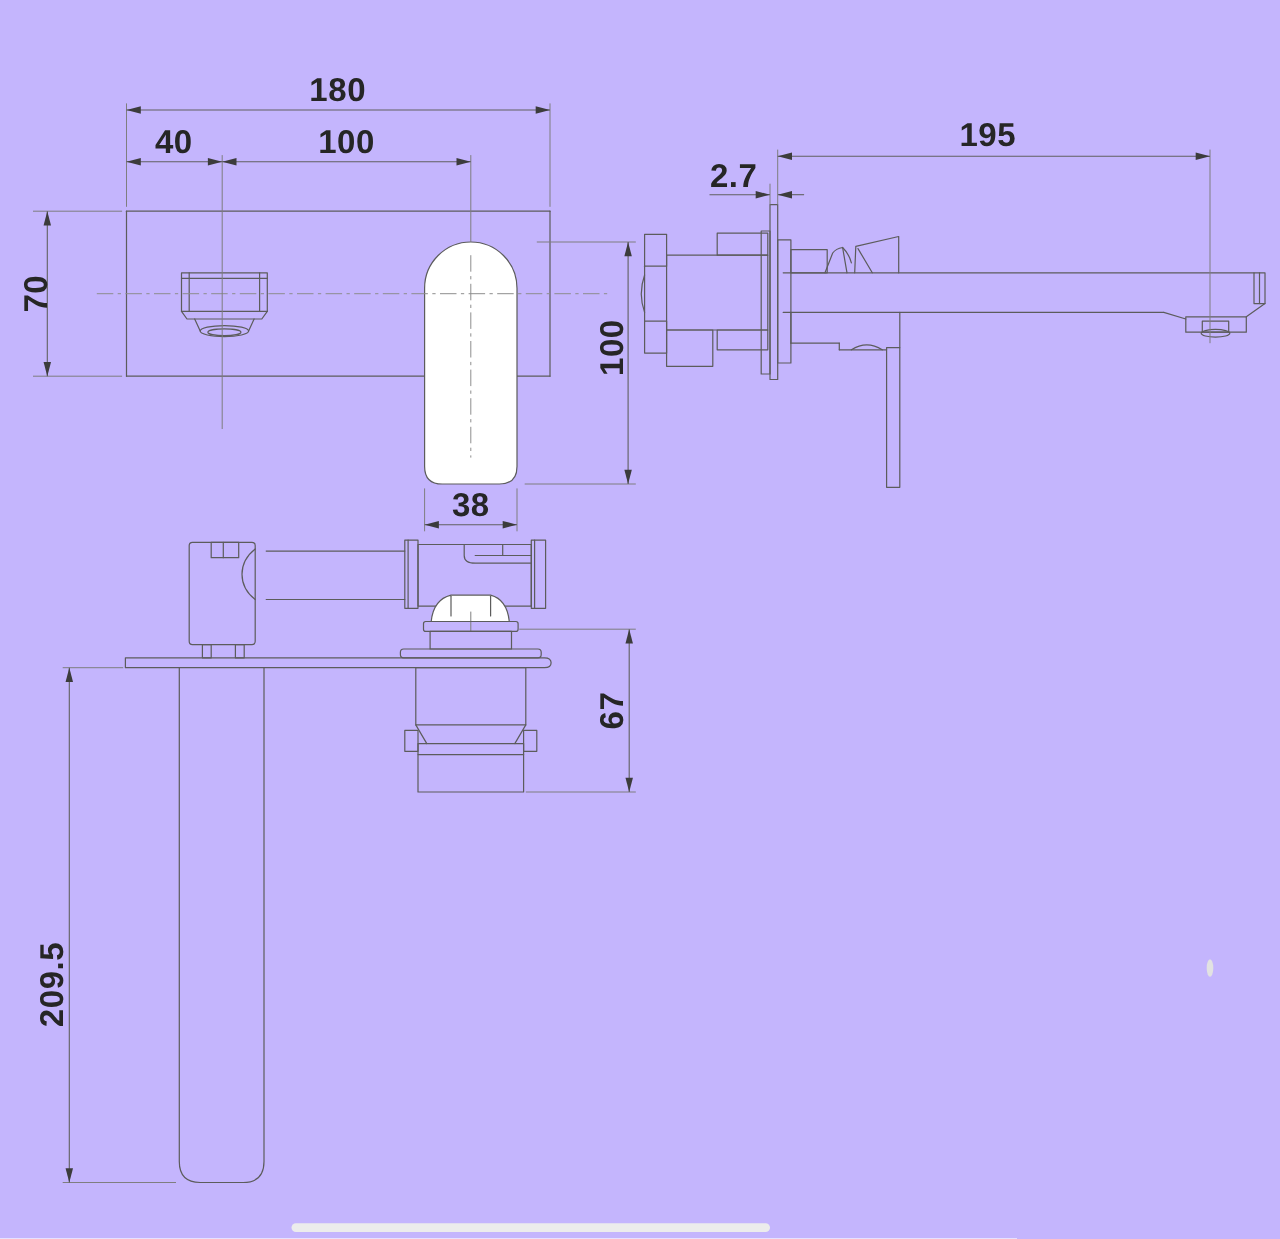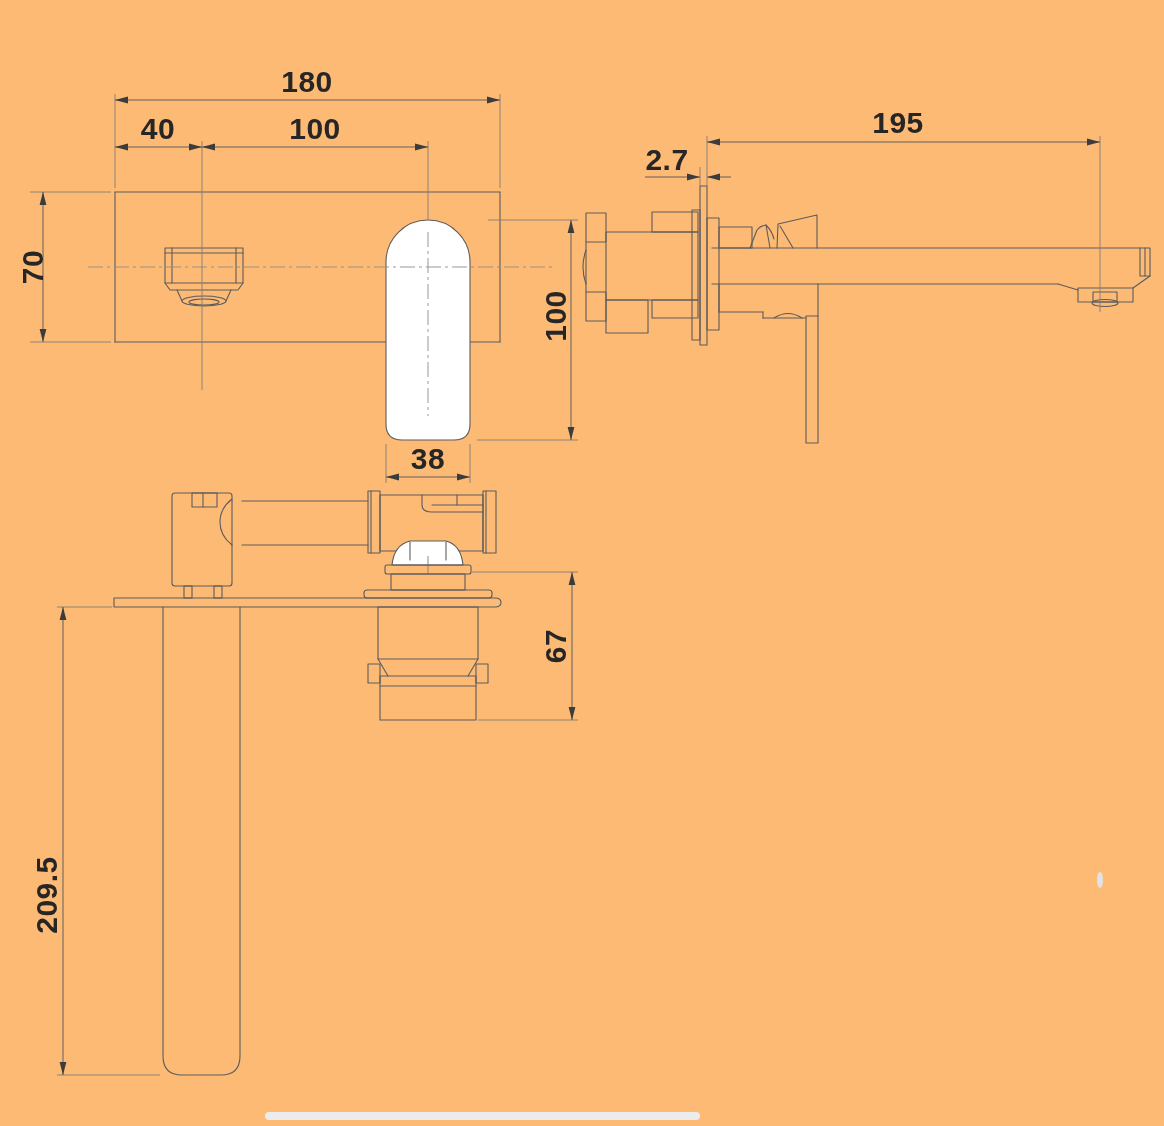--- a/index.html
+++ b/index.html
@@ -1,16 +1,16 @@
 <!DOCTYPE html>
 <html><head>
 <meta charset="utf-8">
 <style>
   html,body{margin:0;padding:0;background:#fff;}
-  .sheet{position:relative;width:1164px;height:1126px;background:#fdba74;overflow:hidden;
+  .sheet{position:relative;width:1164px;height:1126px;background:#c4b5fd;overflow:hidden;
          font-family:"Liberation Sans", sans-serif;}
   svg{display:block}
   .ln{stroke:#5c5c5c;fill:none;stroke-width:1.1;stroke-linejoin:round;stroke-linecap:round;}
   .lnf{stroke:#5c5c5c;fill:#ffffff;stroke-width:1.1;stroke-linejoin:round;}
   .dl{stroke:#606060;fill:none;stroke-width:1;}
   .xl{stroke:#7d7d7d;fill:none;stroke-width:0.9;}
   .cl{stroke:#8d8d8d;fill:none;stroke-width:0.9;stroke-dasharray:15 4 3 4;}
   .ar{fill:#3c3c3c;stroke:none;}
   text.dim{font-family:"Liberation Sans", sans-serif;font-size:30px;font-weight:600;
            fill:#262626;letter-spacing:0.5px;text-anchor:middle;}

